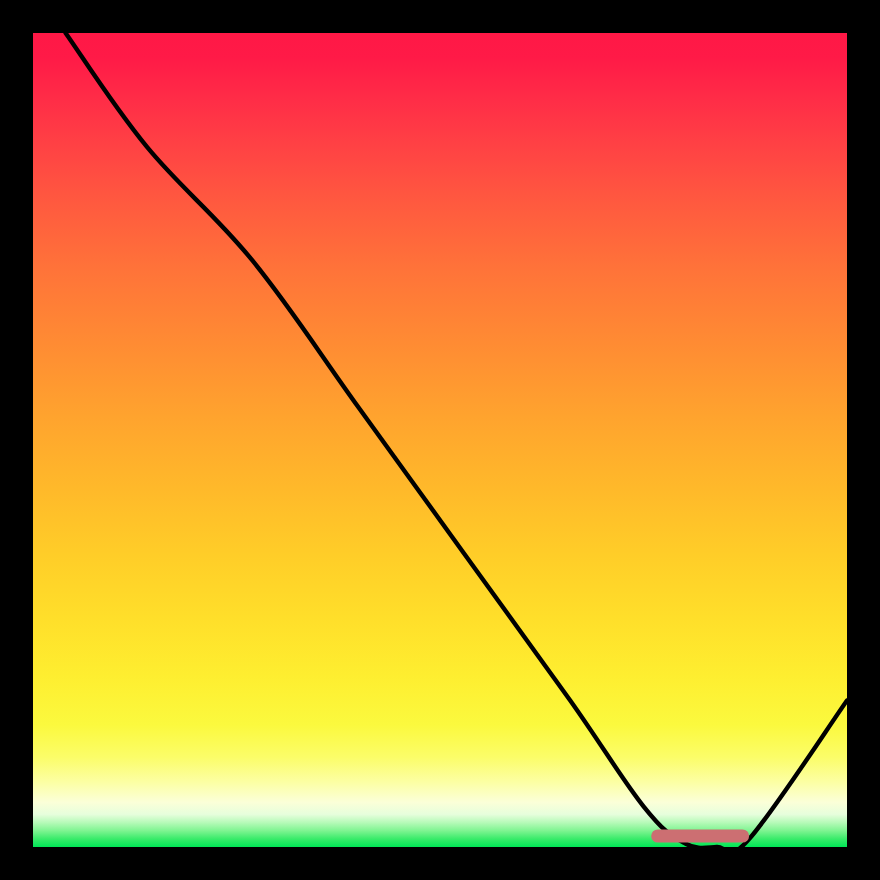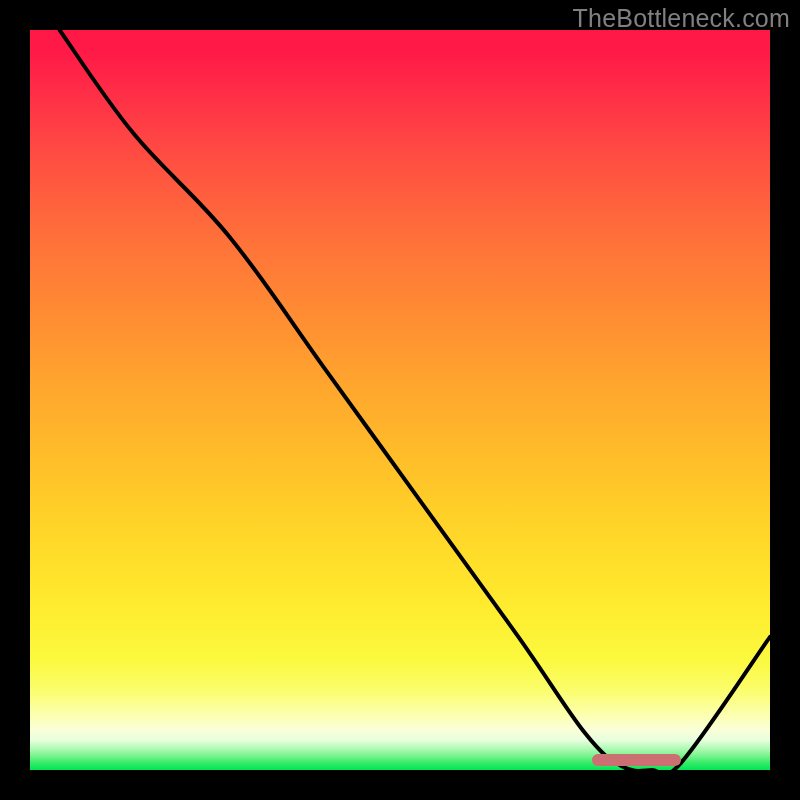--- a/index.html
+++ b/index.html
@@ -72,21 +72,20 @@
     height: 12px;
     border-radius: 6px;
     background: #CC6F72;
   }
 </style>
 </head>
 <body>
 
 <div class="wrap">
 
-  <div class="watermark">TheBottleneck.com</div>
 
   <div class="plot">
 
     <div class="gradient"></div>
 
     <svg class="curve" viewBox="0 0 740 740" preserveAspectRatio="none">
       <path id="curve-path" fill="none" stroke="#000000" stroke-width="4" stroke-linecap="round" stroke-linejoin="round" d="M 29.6,0 C 42.92,18.648000000000003 72.964,66.30400000000002 103.60000000000001,103.60000000000002 C 134.23600000000002,140.89600000000002 165.168,164.57600000000005 199.8,207.20000000000005 C 234.43200000000002,249.82400000000004 261.368,292.448 296,340.4 C 330.632,388.352 357.56800000000004,425.648 392.20000000000005,473.6 C 426.83200000000005,521.552 459.09600000000006,565.5079999999999 488.40000000000003,606.8 C 517.7040000000001,648.092 536.352,679.69 555,703 C 573.648,726.31 580.012,729.64 592,736.3 C 603.988,742.9599999999999 610.944,740.6659999999999 621.6,740 C 632.2560000000001,739.3340000000001 629.888,756.576 651.2,732.6 C 672.5120000000001,708.624 724.016,629.444 740,606.8"></path>
     </svg>
 
     <div id="marker" class="marker" style="left: 562.4px; width: 88.8px; bottom: 4px; background: rgb(204, 111, 114);"></div>

